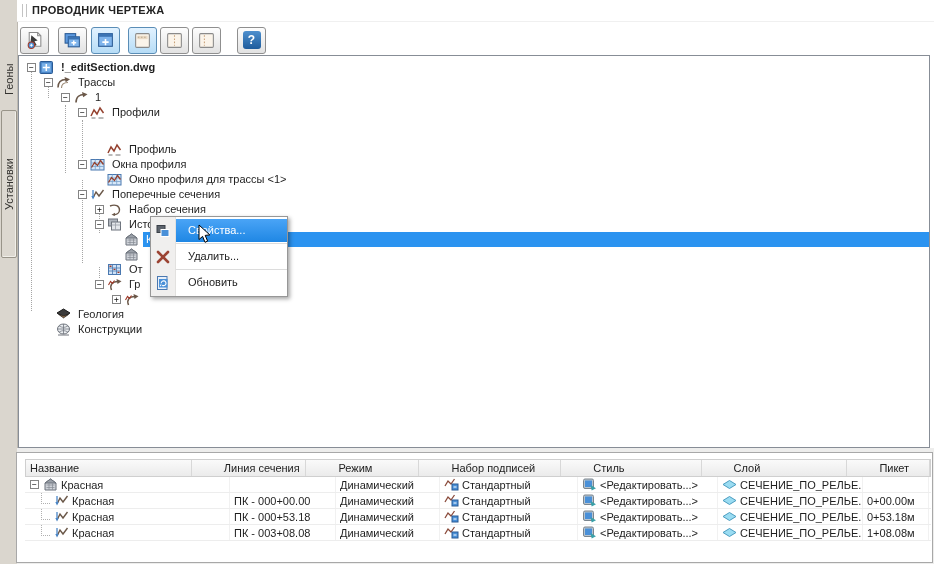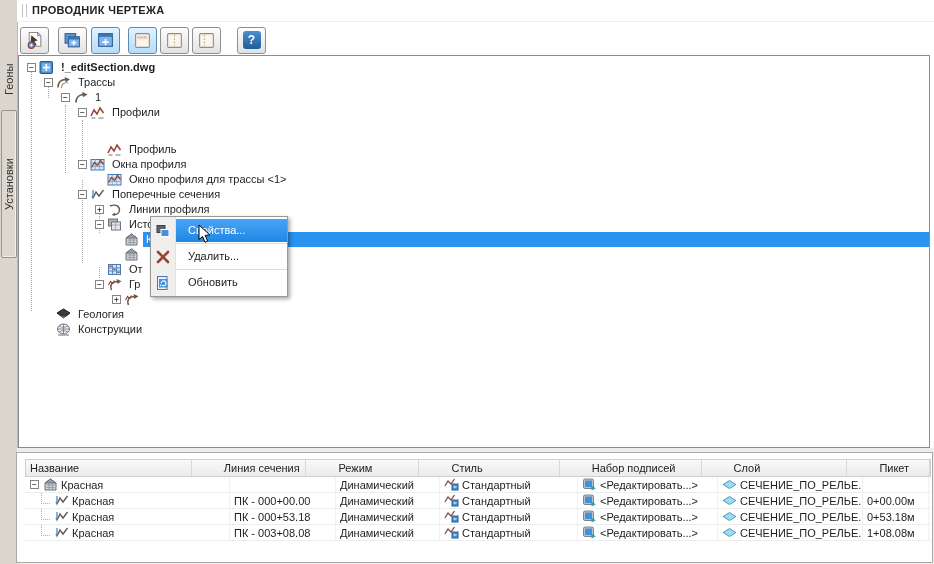--- a/index.html
+++ b/index.html
@@ -235,21 +235,21 @@
         <span class="tlbl">Поперечные сечения</span>
       </div>
       <div class="trow" style="padding-left: 76px;">
         <span class="exp">+</span>
         <span class="ticon">
           <svg viewBox="0 0 15 13">
             <path d="M3 3c5.5-2.2 9.5 0 9.5 4 0 3-2.8 4.8-5.8 4.8" fill="none" stroke="#6a5748" stroke-width="1.4"></path>
             <path d="M8 9.8l-3.5 2 3.3 1.2z" fill="#6a5748"></path>
           </svg>
         </span>
-        <span class="tlbl">Линии профиля</span>
+        <span class="tlbl">Набор сечения</span>
       </div>
       <div class="trow" style="padding-left: 76px;">
         <span class="exp">−</span>
         <span class="ticon">
           <svg viewBox="0 0 15 13">
             <rect x="1.5" y="1" width="9" height="7" fill="#aeb4bc" stroke="#6d737c"></rect>
             <rect x="4.5" y="4" width="9" height="8" fill="#e3e6ea" stroke="#6d737c"></rect>
             <path d="M4.5 7h9M8.5 4v8" stroke="#9aa0a8" stroke-width="0.8"></path>
           </svg>
         </span>
@@ -371,22 +371,22 @@
     <path d="M1 1 L1 15.5 L4.6 12.4 L7 18.3 L9.6 17.1 L7.2 11.4 L11.8 10.9 Z" fill="#fff" stroke="#000" stroke-width="1"></path>
   </svg>
 
   <div class="bottombg"></div>
   <div class="bpanel">
     <div class="btable" id="btable">
         <div class="hrow">
           <div class="hcell" style="width: 205px;">Название</div>
           <div class="hcell" style="width: 106px;">Линия сечения</div>
           <div class="hcell" style="width: 104px;">Режим</div>
+          <div class="hcell" style="width: 140px;">Набор подписей</div>
           <div class="hcell" style="width: 138px;">Стиль</div>
-          <div class="hcell" style="width: 140px;">Набор подписей</div>
           <div class="hcell" style="width: 145px;">Слой</div>
           <div class="hcell" style="width: 66px;">Пикет</div>
         </div>
         <div class="brow">
           <div class="bcell" style="width: 205px;">
             <span class="texp">−</span>
             <span class="cicon">
               <svg viewBox="0 0 15 13">
                 <path d="M2 5l5.5-4L13 5v7H2z" fill="#cfd3d9" stroke="#6d737c"></path>
                 <path d="M2 5l5.5-4L13 5z" fill="#9aa0a8" stroke="#6d737c"></path>

